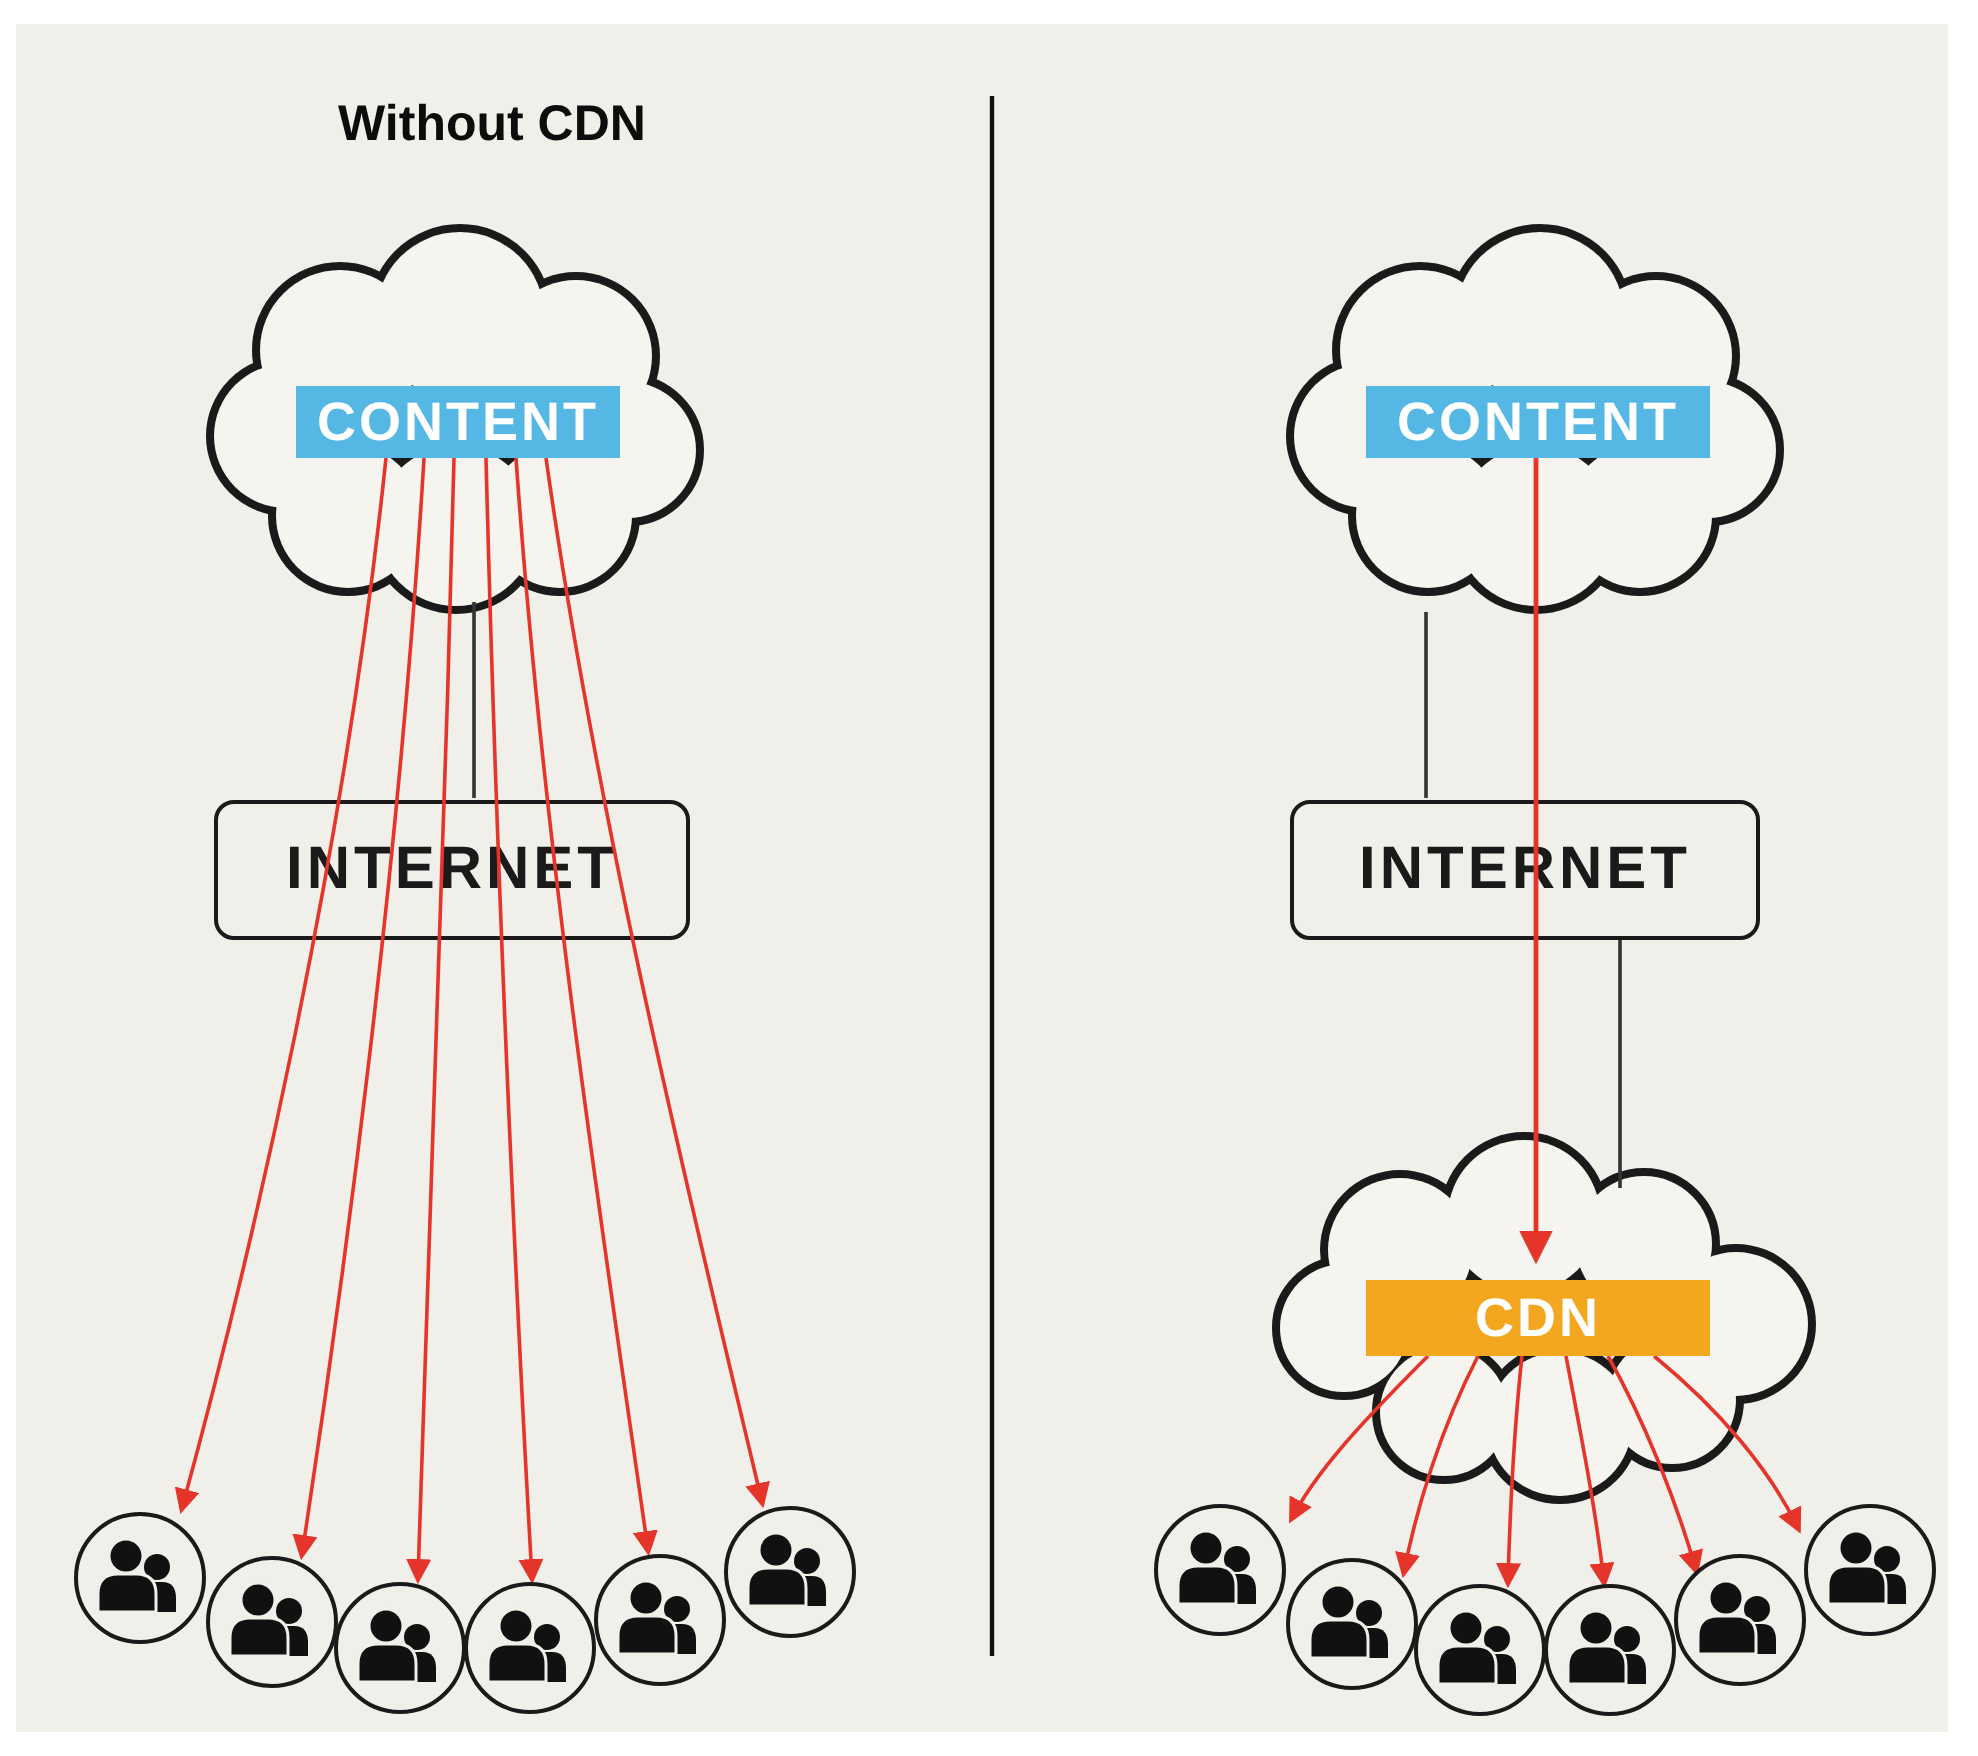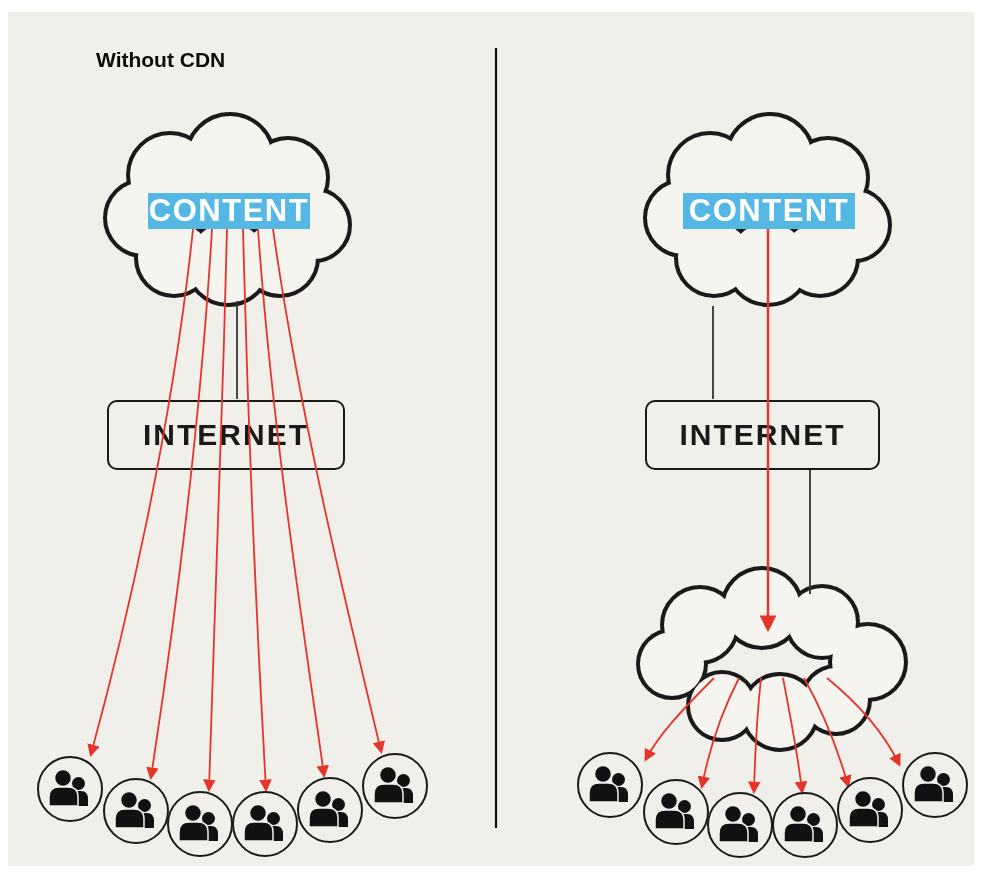--- a/index.html
+++ b/index.html
@@ -24,33 +24,33 @@
     display:flex;align-items:center;justify-content:center;
     font-size:30px;font-weight:bold;letter-spacing:2px;
     color:var(--line_black,#1a1a1a);
     box-sizing:border-box;
   }
   .internet-box.left{left:107px;top:400px;width:238px;height:70px;}
   .internet-box.right{left:645px;top:400px;width:235px;height:70px;}
   svg.diagram{position:absolute;left:0;top:0;z-index:2;}
   .title{
     position:absolute;top:48px;z-index:3;
-    width:300px;text-align:left;
-    font-size:21px;font-weight:bold;
+    width:300px;text-align:center;
+    font-size:25px;font-weight:bold;
     color:#0c0c0c;
   }
   .title.left{left:96px;}
   .title.right{left:592px;}
   .badge{
     position:absolute;z-index:3;
     display:flex;align-items:center;justify-content:center;
     color:#ffffff;font-weight:bold;
     box-sizing:border-box;
   }
-  .badge.content{font-size:31px;letter-spacing:1.5px;background:var(--content_bg,#55b7e3);}
+  .badge.content{font-size:27px;letter-spacing:1.5px;background:var(--content_bg,#55b7e3);}
   .badge.content.left{left:148px;top:193px;width:162px;height:36px;}
   .badge.content.right{left:683px;top:193px;width:172px;height:36px;}
   .badge.cdn{
     left:683px;top:640px;width:172px;height:38px;
     font-size:27px;letter-spacing:1.5px;
     background:var(--cdn_bg,#f3a71e);
   }
   
   .cloud-outline{fill:var(--cloud_fill,#f5f4ef);stroke:var(--line_black,#1a1a1a);stroke-width:8;}
   .cloud-inner{fill:var(--cloud_fill,#f5f4ef);stroke:none;}
@@ -209,14 +209,17 @@
   </svg>
 
   <div class="title left">Without CDN</div>
 
   <div class="badge content left">
     <span>CONTENT</span>
   </div>
   <div class="badge content right">
     <span>CONTENT</span>
   </div>
+  <div class="badge cdn">
+    <span>CDN</span>
+  </div>
 
 </div>
 
 </body></html>

